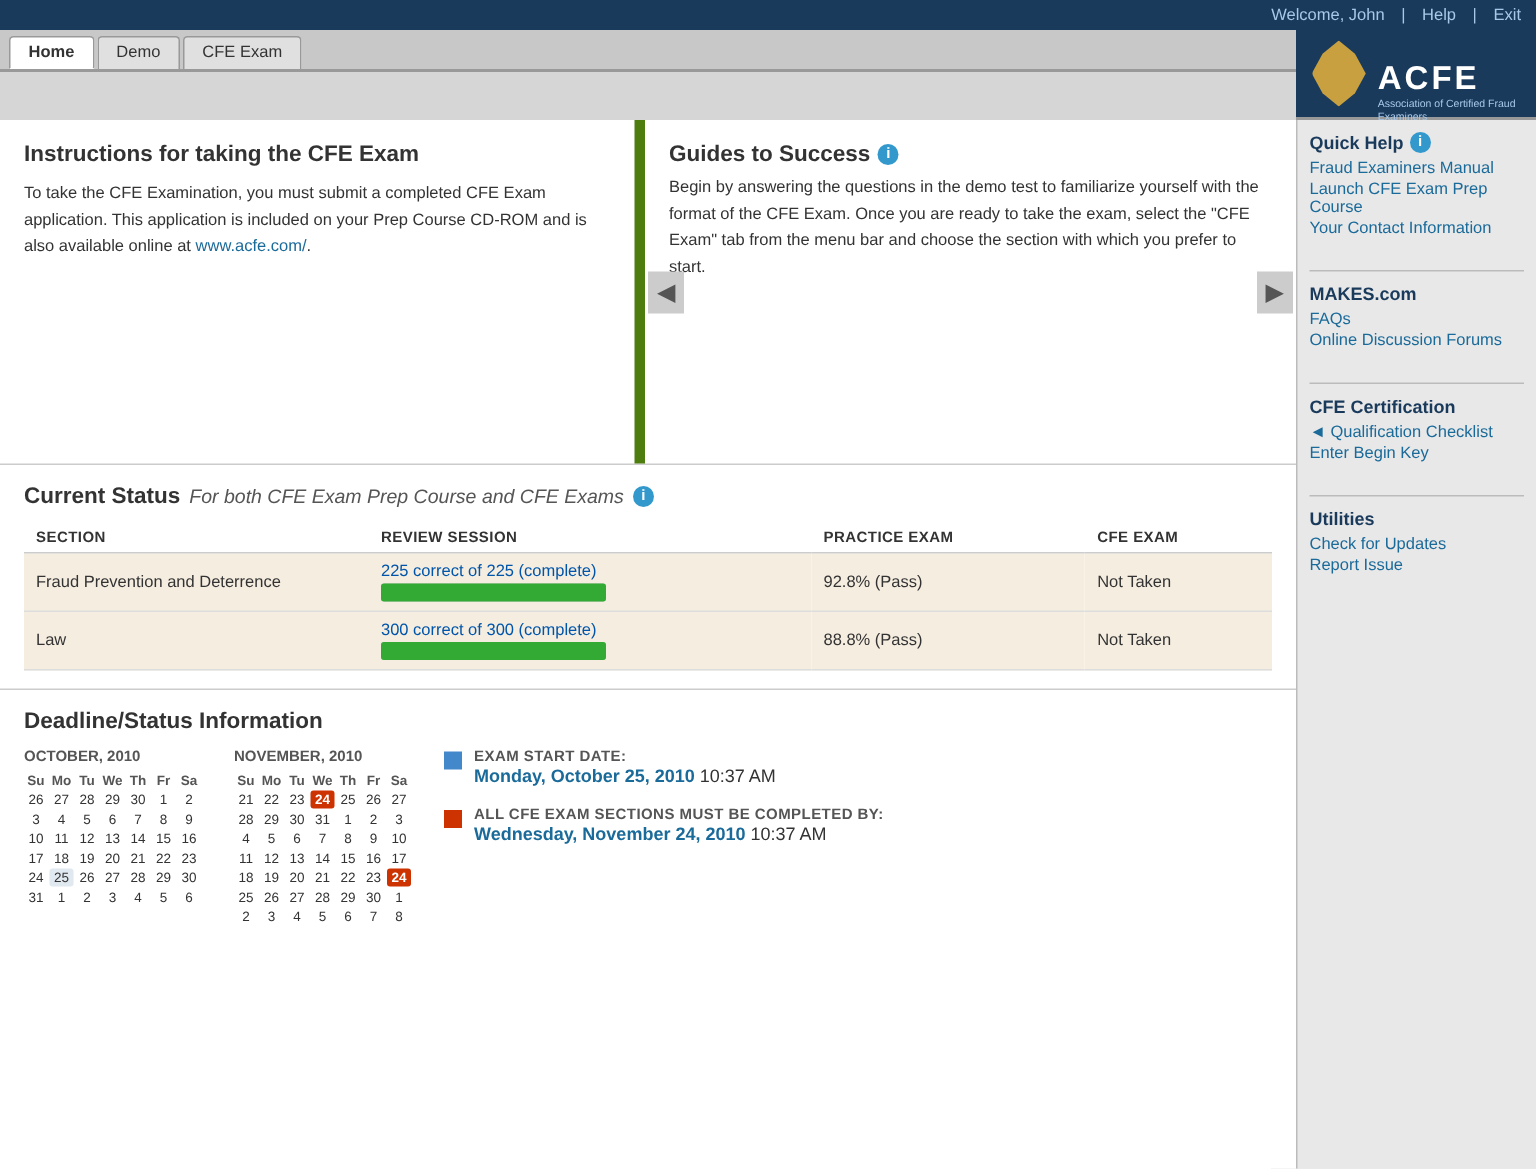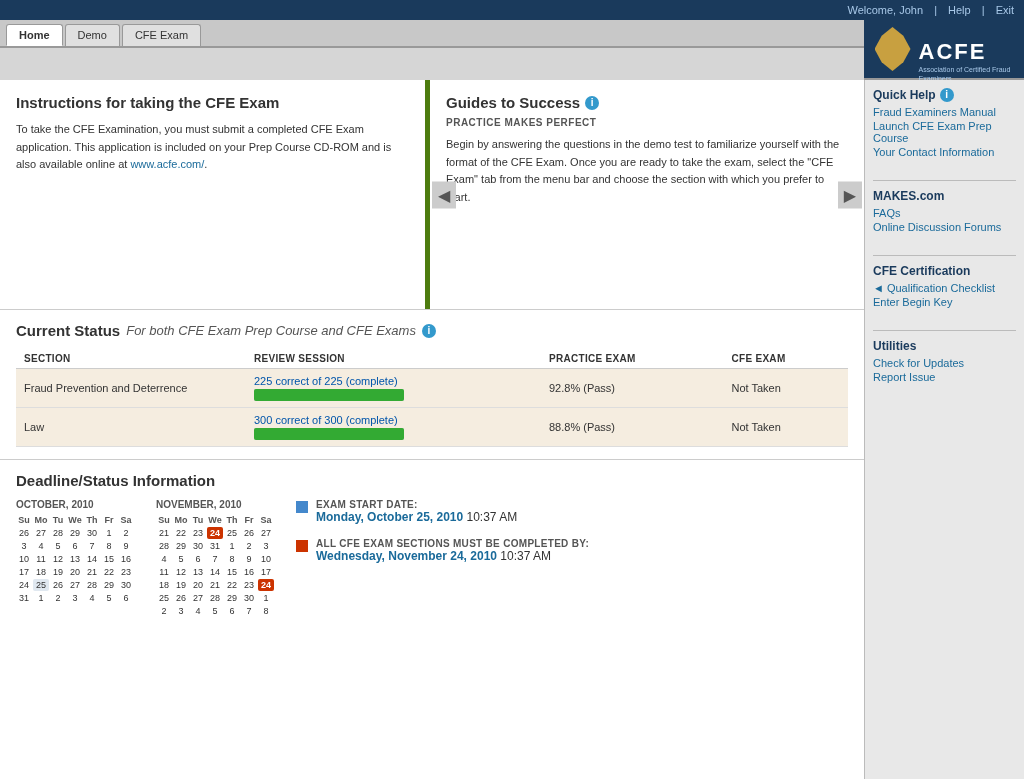--- a/index.html
+++ b/index.html
@@ -73,34 +73,33 @@
     </div>
   </div>
 </div>
 
 <div style="display:flex; height:calc(779px - 42px - 24px);">
 
   <div id="main-content" style="flex:1; overflow-y:auto; background:#fff;">
 
     <div style="display:flex; border-bottom:1px solid #ccc; min-height:230px;">
 
-      <div style="width:430px; padding:14px 16px; border-right:5px solid #4d7c0f;">
+      <div style="width:430px; padding:14px 16px; border-right:7px solid #4d7c0f;">
         <h2 style="font-size:15px; font-weight:bold; margin-bottom:10px; color:#333;">Instructions for taking the CFE Exam</h2>
         <p style="font-size:11px; line-height:1.6; color:#333;">
           <span>To take the CFE Examination, you must submit a completed CFE Exam application. This application is included on your Prep Course CD-ROM and is also available online at</span>
           <a style="color:#1a6a9a;">www.acfe.com/</a><span>.</span>
         </p>
       </div>
 
       <div style="flex:1; padding:14px 16px; position:relative;">
         <h2 style="font-size:15px; font-weight:bold; margin-bottom:6px; color:#333; display:flex; align-items:center; gap:5px;">
           <span>Guides to Success</span>
           <span class="info-icon">i</span>
         </h2>
-        <p style="font-size:10px; color:#555; font-weight:bold; letter-spacing:0.5px; margin-bottom:8px;">PRACTICE MAKES PERFECT</p>
         <p style="font-size:11px; line-height:1.6; color:#333;">Begin by answering the questions in the demo test to familiarize yourself with the format of the CFE Exam. Once you are ready to take the exam, select the "CFE Exam" tab from the menu bar and choose the section with which you prefer to start.</p>
 
         <div style="position:absolute; left:2px; top:50%; transform:translateY(-50%); background:#ccc; padding:4px 6px; cursor:pointer; font-size:16px; color:#555;">◀</div>
         <div style="position:absolute; right:2px; top:50%; transform:translateY(-50%); background:#ccc; padding:4px 6px; cursor:pointer; font-size:16px; color:#555;">▶</div>
       </div>
     </div>
 
     <div style="padding:12px 16px; border-bottom:1px solid #ccc;">
       <h2 style="font-size:15px; font-weight:bold; margin-bottom:10px; color:#333; display:flex; align-items:center; gap:6px; flex-wrap:wrap;">
         <span>Current Status</span>

